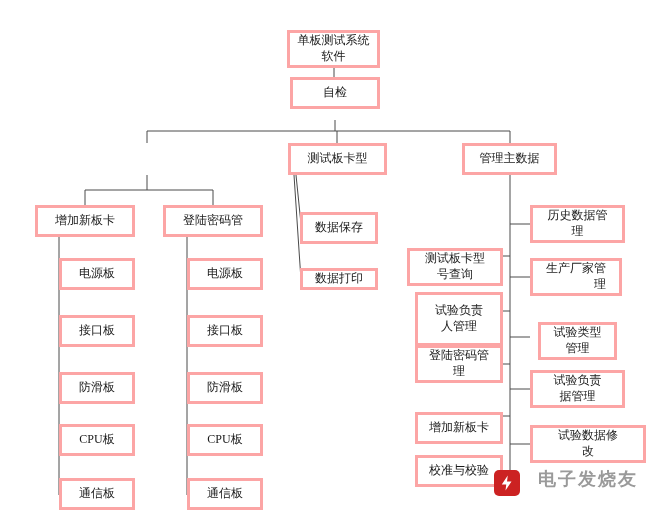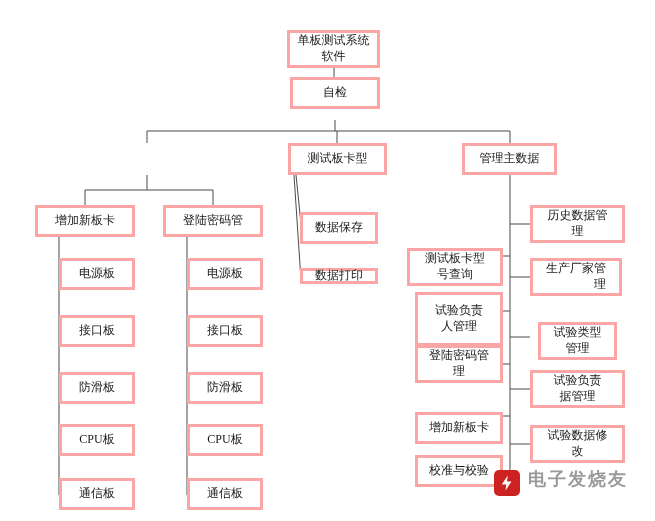--- a/index.html
+++ b/index.html
@@ -31,21 +31,21 @@
     line-height: 1.3;
     white-space: pre-line;
     padding: 1px 2px;
   }
   #watermark {
     position: absolute;
     left: 494px;
     top: 470px;
     display: flex;
     align-items: flex-start;
-    gap: 8px;
+    gap: 18px;
     font-family: "Liberation Sans", "DejaVu Sans", sans-serif;
   }
   #wm-icon {
     width: 26px; height: 26px;
     background: #cc2222;
     border-radius: 5px;
     display: flex;
     align-items: center;
     justify-content: center;
     flex: 0 0 auto;
@@ -125,40 +125,40 @@
   <div class="node" style="left:59px; top:424px; width:76px; height:32px;">CPU板</div>
   <div class="node" style="left:59px; top:478px; width:76px; height:32px;">通信板</div>
 
   <div class="node" style="left:187px; top:258px; width:76px; height:32px;">电源板</div>
   <div class="node" style="left:187px; top:315px; width:76px; height:32px;">接口板</div>
   <div class="node" style="left:187px; top:372px; width:76px; height:32px;">防滑板</div>
   <div class="node" style="left:187px; top:424px; width:76px; height:32px;">CPU板</div>
   <div class="node" style="left:187px; top:478px; width:76px; height:32px;">通信板</div>
 
   <div class="node" style="left:300px; top:212px; width:78px; height:32px;">数据保存</div>
-  <div class="node" style="left:300px; top:268px; width:78px; height:16px;">数据打印</div>
+  <div class="node" style="left:300px; top:268px; width:78px; height:22px;">数据打印</div>
 
   <div class="node" style="left:407px; top:237px; width:96px; height:38px;margin-top:11px;">测试板卡型
 号查询</div>
   <div class="node" style="left:415px; top:292px; width:88px; height:54px;">试验负责
 人管理</div>
   <div class="node" style="left:415px; top:345px; width:88px; height:38px;">登陆密码管
 理</div>
   <div class="node" style="left:415px; top:400px; width:88px; height:32px;margin-top:12px;">增加新板卡</div>
   <div class="node" style="left:415px; top:455px; width:88px; height:32px;">校准与校验</div>
 
   <div class="node" style="left:530px; top:205px; width:95px; height:38px;">历史数据管
 理</div>
   <div class="node" style="left:530px; top:258px; width:92px; height:38px;text-align:right;">生产厂家管
 理</div>
   <div class="node" style="left:538px; top:322px; width:79px; height:38px;">试验类型
 管理</div>
   <div class="node" style="left:530px; top:370px; width:95px; height:38px;">试验负责
 据管理</div>
-  <div class="node" style="left:530px; top:425px; width:95px; height:38px;">试验数据修
+  <div class="node" style="left:530px; top:425px; width:116px; height:38px;">试验数据修
 改</div>
 
   <div id="watermark">
     <div id="wm-icon">
       <svg viewBox="0 0 24 24" width="18" height="18" xmlns="http://www.w3.org/2000/svg">
         <path d="M13 2 L5 14 h6 l-1 8 8-12 h-6 z" fill="#ffffff"></path>
       </svg>
     </div>
     <div id="wm-text">
       <span id="wm-brand">电子发烧友</span>

